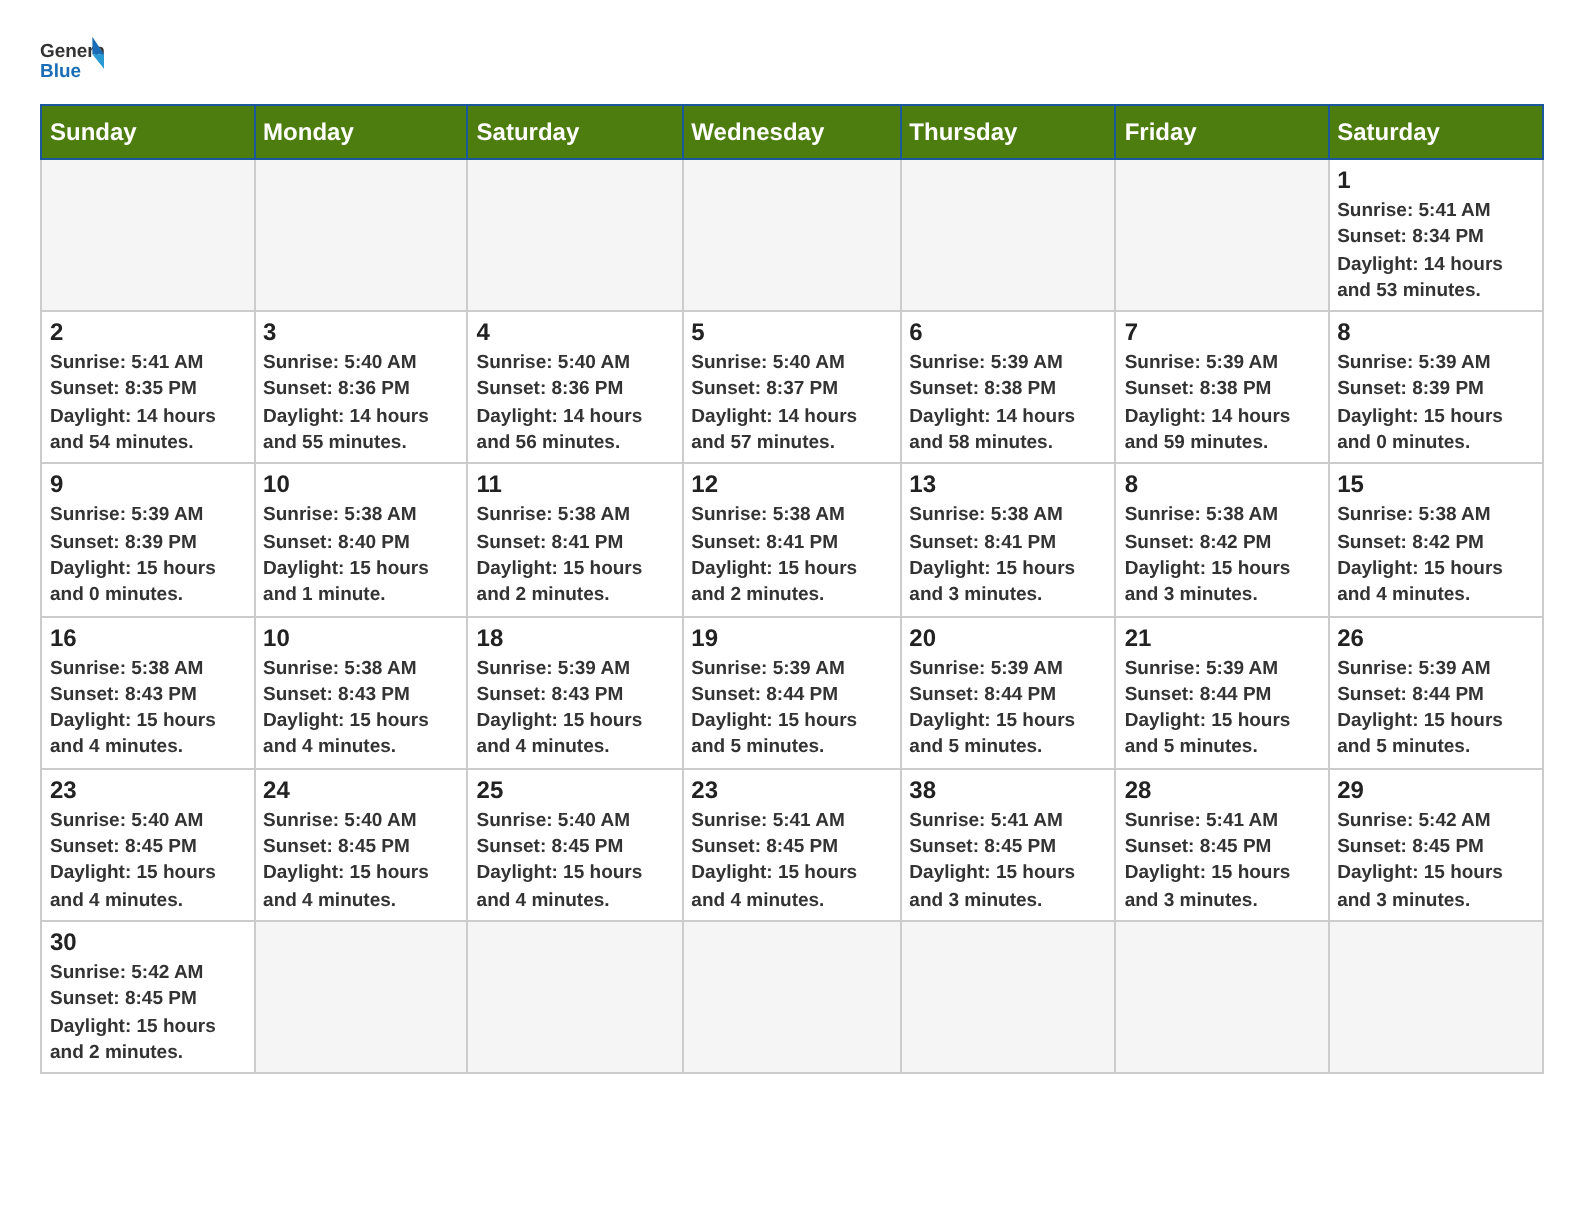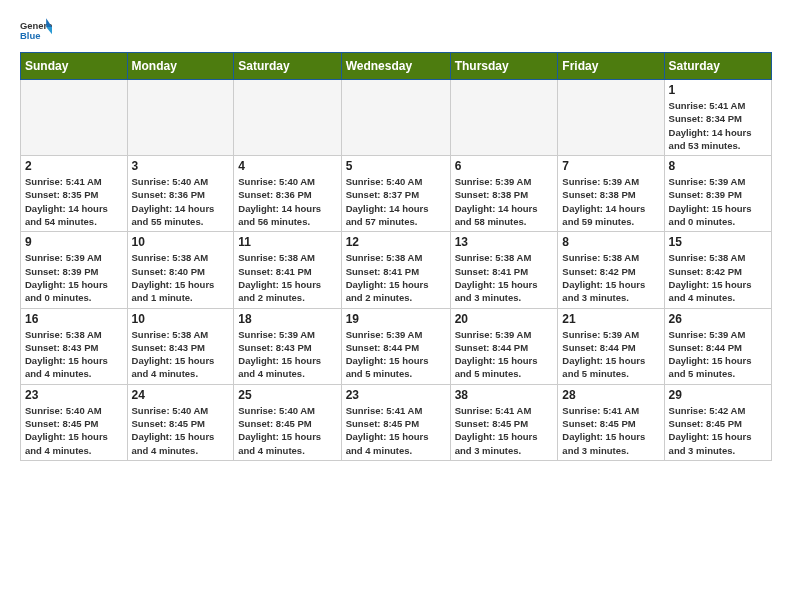--- a/index.html
+++ b/index.html
@@ -323,14 +323,29 @@
 and 3 minutes.</div>
         </td>
         <td>
           <div class="day-number">29</div>
           <div class="day-info" style="white-space: pre-line;">Sunrise: 5:42 AM
 Sunset: 8:45 PM
 Daylight: 15 hours
 and 3 minutes.</div>
         </td>
       </tr>
+      <tr class="last-row">
+        <td>
+          <div class="day-number">30</div>
+          <div class="day-info" style="white-space: pre-line;">Sunrise: 5:42 AM
+Sunset: 8:45 PM
+Daylight: 15 hours
+and 2 minutes.</div>
+        </td>
+        <td class="empty"></td>
+        <td class="empty"></td>
+        <td class="empty"></td>
+        <td class="empty"></td>
+        <td class="empty"></td>
+        <td class="empty"></td>
+      </tr>
     </tbody>
 </table>
 
 </body></html>

